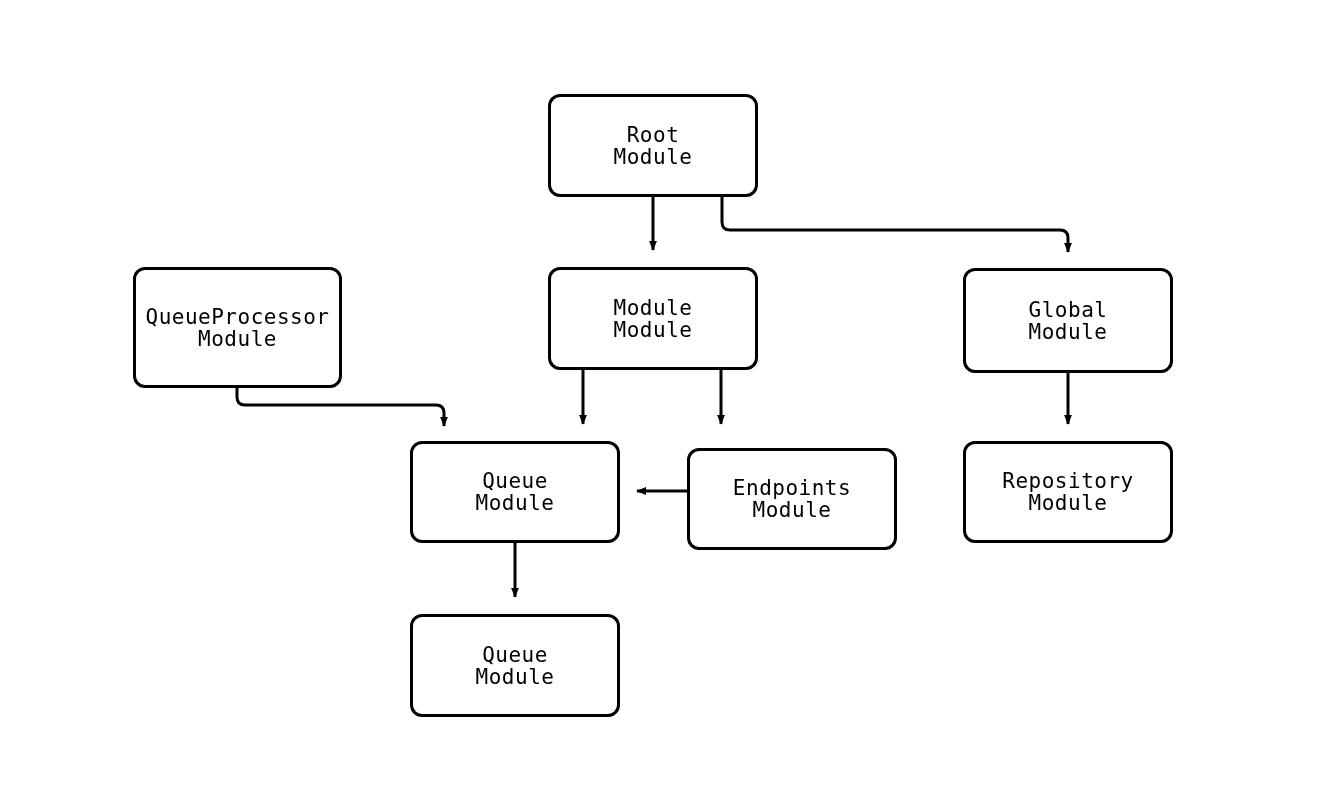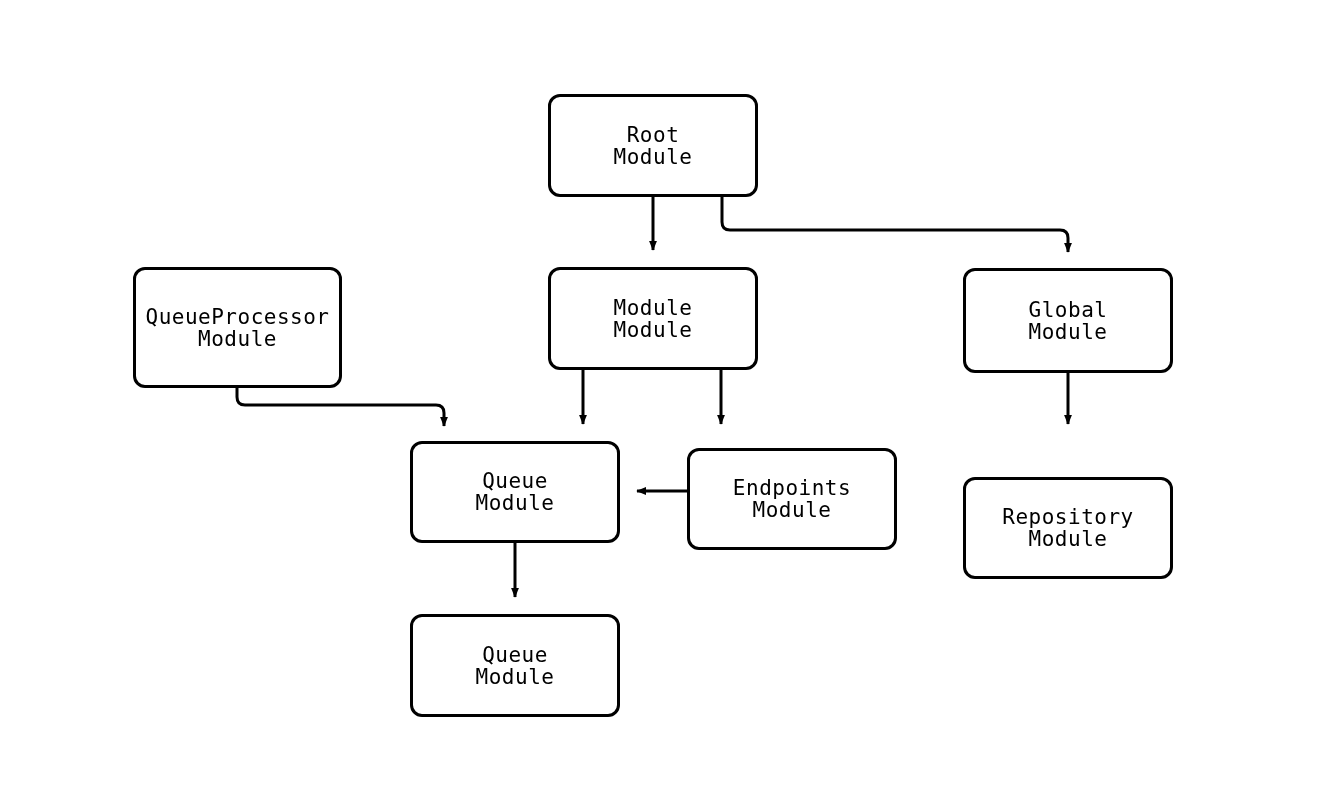--- a/index.html
+++ b/index.html
@@ -100,21 +100,21 @@
   <div class="node" style="left:410px; top:441px; width:210px; height:102px;">
     <span class="node-line">Queue</span>
     <span class="node-line">Module</span>
   </div>
 
   <div class="node" style="left:687px; top:441px; width:210px; height:102px;margin-top:7px;">
     <span class="node-line">Endpoints</span>
     <span class="node-line">Module</span>
   </div>
 
-  <div class="node" style="left:963px; top:441px; width:210px; height:102px;margin-top:36px;">
+  <div class="node" style="left:963px; top:441px; width:210px; height:102px;">
     <span class="node-line">Repository</span>
     <span class="node-line">Module</span>
   </div>
 
   <div class="node" style="left:410px; top:614px; width:210px; height:103px;">
     <span class="node-line">Queue</span>
     <span class="node-line">Module</span>
   </div>
 
 </div>

